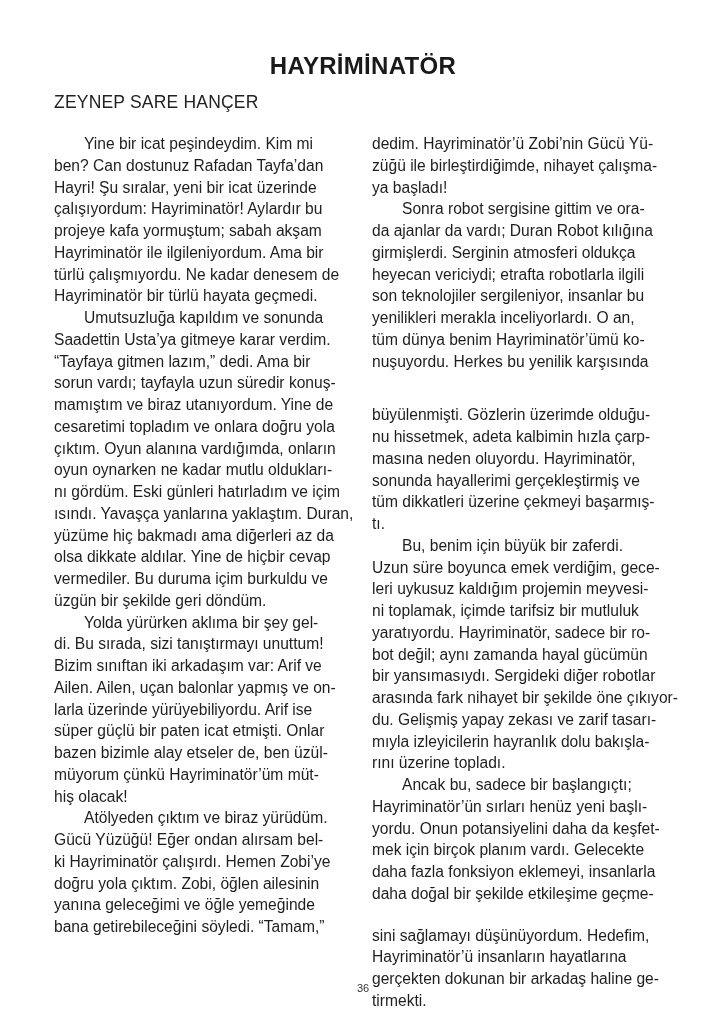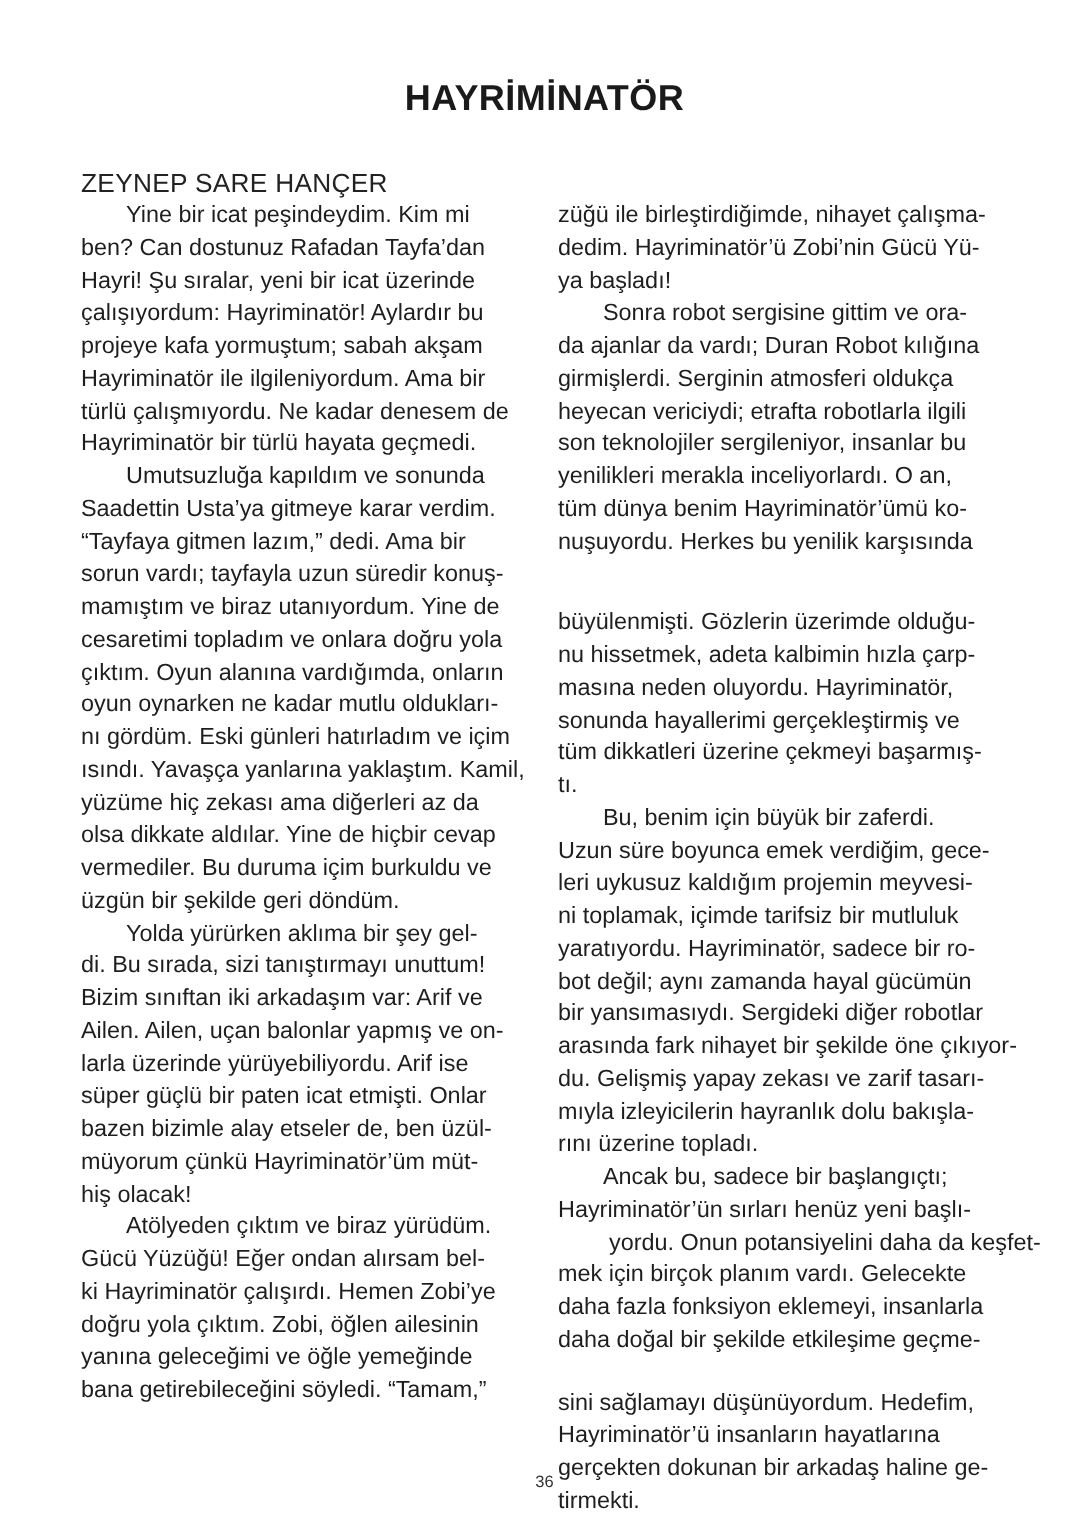--- a/index.html
+++ b/index.html
@@ -1,20 +1,20 @@
 <!DOCTYPE html>
 <html><head>
 <meta charset="utf-8">
 <style>
   html, body { margin: 0; padding: 0; background: #ffffff; }
   body { width: 726px; height: 1024px; position: relative; overflow: hidden;
          font-family: "Liberation Sans", "DejaVu Sans", sans-serif; color: #1e1e1e; }
   .title { position: absolute; top: 52px; left: 0; width: 726px; text-align: center;
            font-weight: bold; font-size: 24px; letter-spacing: 0.3px; color: #1a1a1a; }
-  .author { position: absolute; top: 112px; left: 54px; font-size: 17.5px; letter-spacing: 0.2px; color: #222; }
+  .author { position: absolute; top: 92px; left: 54px; font-size: 17.5px; letter-spacing: 0.2px; color: #222; }
   .col { position: absolute; top: 133px; width: 304px; font-size: 15.6px; line-height: 21.75px; }
   .col-left { left: 54px; }
   .col-right { left: 372px; }
   .line { display: block; white-space: nowrap; text-align: justify; text-align-last: justify; height: 21.75px; overflow: visible; }
   .line.last { text-align-last: left; }
   .line.indent { padding-left: 30px; }
   .page-number { position: absolute; top: 982px; left: 0; width: 726px; text-align: center;
                  font-size: 11px; color: #333; }
 </style>
 </head>
@@ -34,44 +34,44 @@
     <span class="line last">Hayriminatör bir türlü hayata geçmedi.</span>
     <span class="line indent" style="white-space: nowrap; word-spacing: 0px; text-align: left; text-align-last: left;">Umutsuzluğa kapıldım ve sonunda</span>
     <span class="line" style="white-space: nowrap; word-spacing: 0px; text-align: left; text-align-last: left;">Saadettin Usta’ya gitmeye karar verdim.</span>
     <span class="line" style="white-space: nowrap; word-spacing: 0px; text-align: left; text-align-last: left;">“Tayfaya gitmen lazım,” dedi. Ama bir</span>
     <span class="line" style="white-space: nowrap; word-spacing: 0px; text-align: left; text-align-last: left;">sorun vardı; tayfayla uzun süredir konuş-</span>
     <span class="line" style="white-space: nowrap; word-spacing: 0px; text-align: left; text-align-last: left;">mamıştım ve biraz utanıyordum. Yine de</span>
     <span class="line" style="white-space: nowrap; word-spacing: 0px; text-align: left; text-align-last: left;">cesaretimi topladım ve onlara doğru yola</span>
     <span class="line" style="white-space: nowrap; word-spacing: 0px; text-align: left; text-align-last: left;">çıktım. Oyun alanına vardığımda, onların</span>
     <span class="line" style="white-space: nowrap; word-spacing: 0px; text-align: left; text-align-last: left;">oyun oynarken ne kadar mutlu oldukları-</span>
     <span class="line" style="white-space: nowrap; word-spacing: 0px; text-align: left; text-align-last: left;">nı gördüm. Eski günleri hatırladım ve içim</span>
-    <span class="line" style="white-space: nowrap; word-spacing: 0px; text-align: left; text-align-last: left;">ısındı. Yavaşça yanlarına yaklaştım. Kamil,</span>
-    <span class="line" style="white-space: nowrap; word-spacing: 0px; text-align: left; text-align-last: left;">yüzüme hiç zekası ama diğerleri az da</span>
+    <span class="line" style="white-space: nowrap; word-spacing: 0px; text-align: left; text-align-last: left;">ısındı. Yavaşça yanlarına yaklaştım. Duran,</span>
+    <span class="line" style="white-space: nowrap; word-spacing: 0px; text-align: left; text-align-last: left;">yüzüme hiç bakmadı ama diğerleri az da</span>
     <span class="line" style="white-space: nowrap; word-spacing: 0px; text-align: left; text-align-last: left;">olsa dikkate aldılar. Yine de hiçbir cevap</span>
     <span class="line" style="white-space: nowrap; word-spacing: 0px; text-align: left; text-align-last: left;">vermediler. Bu duruma içim burkuldu ve</span>
     <span class="line last">üzgün bir şekilde geri döndüm.</span>
     <span class="line indent" style="white-space: nowrap; word-spacing: 0px; text-align: left; text-align-last: left;">Yolda yürürken aklıma bir şey gel-</span>
     <span class="line" style="white-space: nowrap; word-spacing: 0px; text-align: left; text-align-last: left;">di. Bu sırada, sizi tanıştırmayı unuttum!</span>
     <span class="line" style="white-space: nowrap; word-spacing: 0px; text-align: left; text-align-last: left;">Bizim sınıftan iki arkadaşım var: Arif ve</span>
     <span class="line" style="white-space: nowrap; word-spacing: 0px; text-align: left; text-align-last: left;">Ailen. Ailen, uçan balonlar yapmış ve on-</span>
     <span class="line" style="white-space: nowrap; word-spacing: 0px; text-align: left; text-align-last: left;">larla üzerinde yürüyebiliyordu. Arif ise</span>
     <span class="line" style="white-space: nowrap; word-spacing: 0px; text-align: left; text-align-last: left;">süper güçlü bir paten icat etmişti. Onlar</span>
     <span class="line" style="white-space: nowrap; word-spacing: 0px; text-align: left; text-align-last: left;">bazen bizimle alay etseler de, ben üzül-</span>
     <span class="line" style="white-space: nowrap; word-spacing: 0px; text-align: left; text-align-last: left;">müyorum çünkü Hayriminatör’üm müt-</span>
     <span class="line last">hiş olacak!</span>
     <span class="line indent" style="white-space: nowrap; word-spacing: 0px; text-align: left; text-align-last: left;">Atölyeden çıktım ve biraz yürüdüm.</span>
     <span class="line" style="white-space: nowrap; word-spacing: 0px; text-align: left; text-align-last: left;">Gücü Yüzüğü! Eğer ondan alırsam bel-</span>
     <span class="line" style="white-space: nowrap; word-spacing: 0px; text-align: left; text-align-last: left;">ki Hayriminatör çalışırdı. Hemen Zobi’ye</span>
     <span class="line" style="white-space: nowrap; word-spacing: 0px; text-align: left; text-align-last: left;">doğru yola çıktım. Zobi, öğlen ailesinin</span>
     <span class="line" style="white-space: nowrap; word-spacing: 0px; text-align: left; text-align-last: left;">yanına geleceğimi ve öğle yemeğinde</span>
     <span class="line" style="white-space: nowrap; word-spacing: 0px; text-align: left; text-align-last: left;">bana getirebileceğini söyledi. “Tamam,”</span>
   </div>
 <div class="col col-right" id="col-right">
+    <span class="line" style="white-space: nowrap; word-spacing: 0px; text-align: left; text-align-last: left;">dedim. Hayriminatör’ü Zobi’nin Gücü Yü-</span>
     <span class="line" style="white-space: nowrap; word-spacing: 0px; text-align: left; text-align-last: left;">züğü ile birleştirdiğimde, nihayet çalışma-</span>
-    <span class="line" style="white-space: nowrap; word-spacing: 0px; text-align: left; text-align-last: left;">dedim. Hayriminatör’ü Zobi’nin Gücü Yü-</span>
     <span class="line last">ya başladı!</span>
     <span class="line indent" style="white-space: nowrap; word-spacing: 0px; text-align: left; text-align-last: left;">Sonra robot sergisine gittim ve ora-</span>
     <span class="line" style="white-space: nowrap; word-spacing: 0px; text-align: left; text-align-last: left;">da ajanlar da vardı; Duran Robot kılığına</span>
     <span class="line" style="white-space: nowrap; word-spacing: 0px; text-align: left; text-align-last: left;">girmişlerdi. Serginin atmosferi oldukça</span>
     <span class="line" style="white-space: nowrap; word-spacing: 0px; text-align: left; text-align-last: left;">heyecan vericiydi; etrafta robotlarla ilgili</span>
     <span class="line" style="white-space: nowrap; word-spacing: 0px; text-align: left; text-align-last: left;">son teknolojiler sergileniyor, insanlar bu</span>
     <span class="line" style="white-space: nowrap; word-spacing: 0px; text-align: left; text-align-last: left;">yenilikleri merakla inceliyorlardı. O an,</span>
     <span class="line" style="white-space: nowrap; word-spacing: 0px; text-align: left; text-align-last: left;">tüm dünya benim Hayriminatör’ümü ko-</span>
     <span class="line" style="white-space: nowrap; word-spacing: 0px; text-align: left; text-align-last: left;">nuşuyordu. Herkes bu yenilik karşısında</span>
     <span class="line" style="white-space: nowrap; word-spacing: 0px; text-align: left; text-align-last: left; margin-top: 32px;">büyülenmişti. Gözlerin üzerimde olduğu-</span>
@@ -86,21 +86,21 @@
     <span class="line" style="white-space: nowrap; word-spacing: 0px; text-align: left; text-align-last: left;">ni toplamak, içimde tarifsiz bir mutluluk</span>
     <span class="line" style="white-space: nowrap; word-spacing: 0px; text-align: left; text-align-last: left;">yaratıyordu. Hayriminatör, sadece bir ro-</span>
     <span class="line" style="white-space: nowrap; word-spacing: 0px; text-align: right; text-align-last: left;">bot değil; aynı zamanda hayal gücümün</span>
     <span class="line" style="white-space: nowrap; word-spacing: 0px; text-align: left; text-align-last: left;">bir yansımasıydı. Sergideki diğer robotlar</span>
     <span class="line" style="white-space: nowrap; word-spacing: 0px; text-align: left; text-align-last: left;">arasında fark nihayet bir şekilde öne çıkıyor-</span>
     <span class="line" style="white-space: nowrap; word-spacing: 0px; text-align: left; text-align-last: left;">du. Gelişmiş yapay zekası ve zarif tasarı-</span>
     <span class="line" style="white-space: nowrap; word-spacing: 0px; text-align: left; text-align-last: left;">mıyla izleyicilerin hayranlık dolu bakışla-</span>
     <span class="line last">rını üzerine topladı.</span>
     <span class="line indent" style="white-space: nowrap; word-spacing: 0px; text-align: left; text-align-last: left;">Ancak bu, sadece bir başlangıçtı;</span>
     <span class="line" style="white-space: nowrap; word-spacing: 0px; text-align: left; text-align-last: left;">Hayriminatör’ün sırları henüz yeni başlı-</span>
-    <span class="line" style="white-space: nowrap; word-spacing: 0px; text-align: left; text-align-last: left; margin-left: 34px;">yordu. Onun potansiyelini daha da keşfet-</span>
+    <span class="line" style="white-space: nowrap; word-spacing: 0px; text-align: left; text-align-last: left;">yordu. Onun potansiyelini daha da keşfet-</span>
     <span class="line" style="white-space: nowrap; word-spacing: 0px; text-align: left; text-align-last: left;">mek için birçok planım vardı. Gelecekte</span>
     <span class="line" style="white-space: nowrap; word-spacing: 0px; text-align: left; text-align-last: left;">daha fazla fonksiyon eklemeyi, insanlarla</span>
     <span class="line" style="white-space: nowrap; word-spacing: 0px; text-align: left; text-align-last: left;">daha doğal bir şekilde etkileşime geçme-</span>
     <span class="line" style="white-space: nowrap; word-spacing: 0px; text-align: center; text-align-last: left; margin-top: 20px;">sini sağlamayı düşünüyordum. Hedefim,</span>
     <span class="line" style="white-space: nowrap; word-spacing: 0px; text-align: left; text-align-last: left;">Hayriminatör’ü insanların hayatlarına</span>
     <span class="line" style="white-space: nowrap; word-spacing: 0px; text-align: left; text-align-last: left;">gerçekten dokunan bir arkadaş haline ge-</span>
     <span class="line last">tirmekti.</span>
   </div>
 
 <div class="page-number">36</div>

